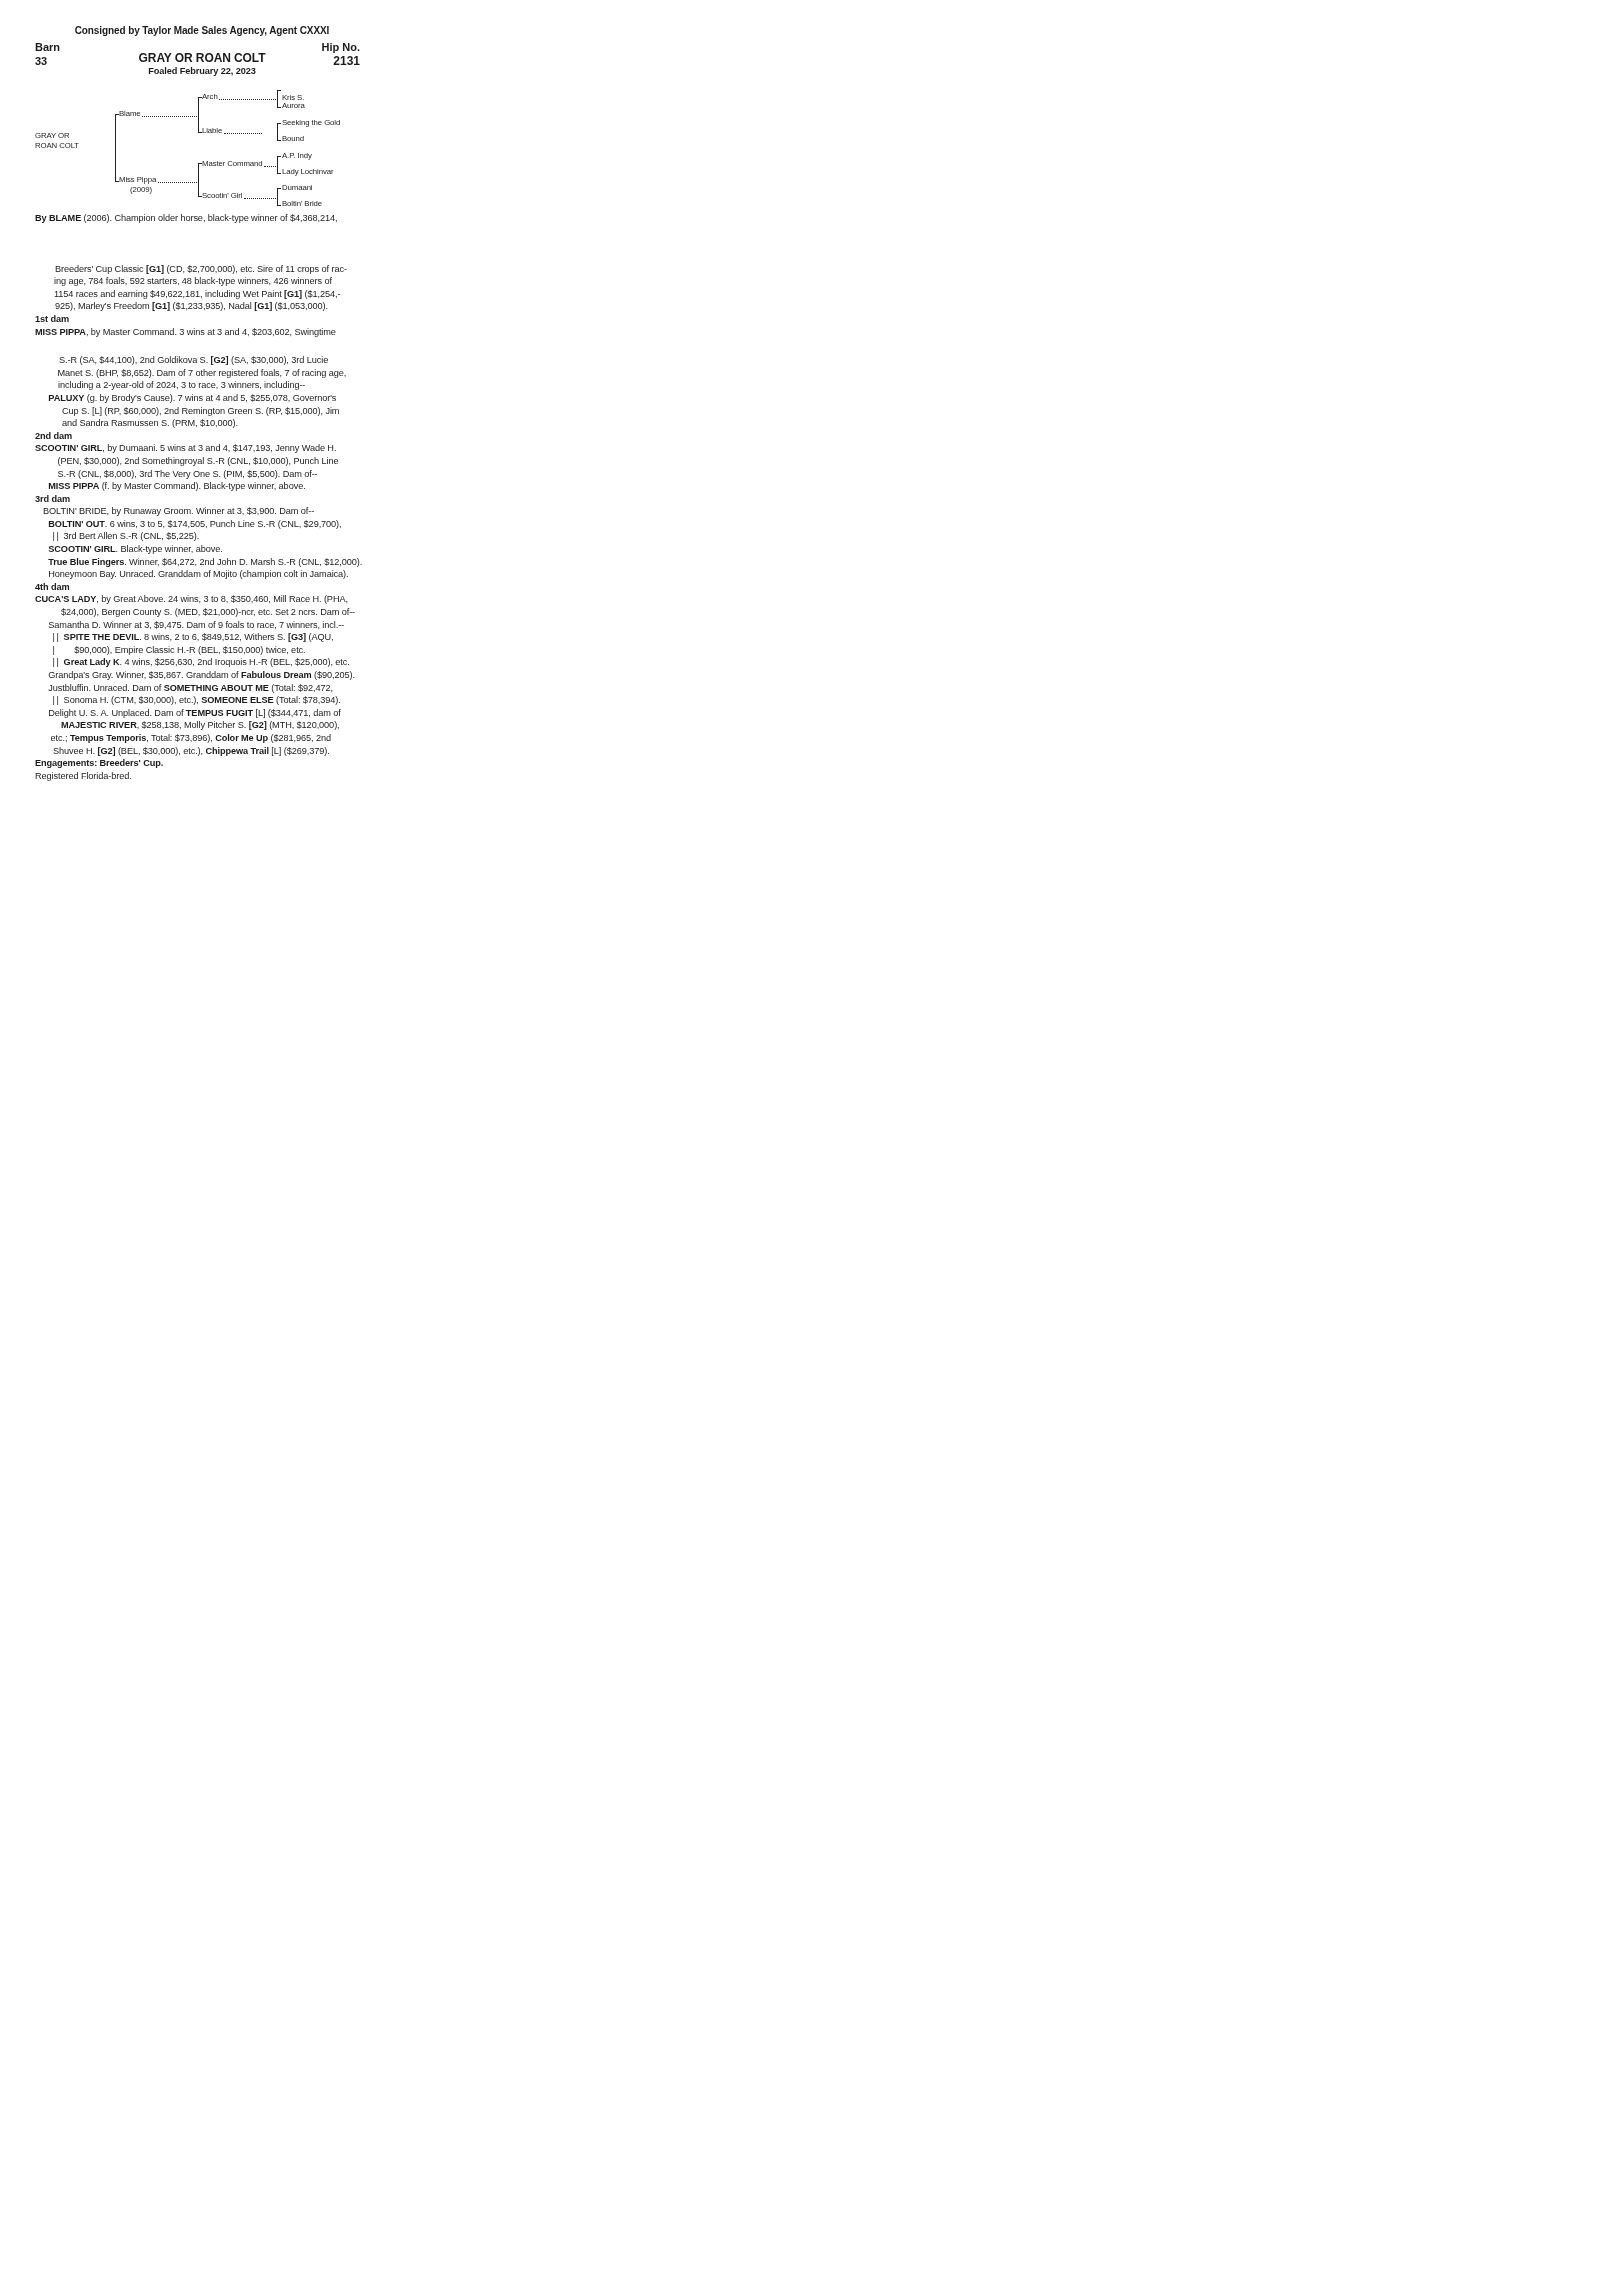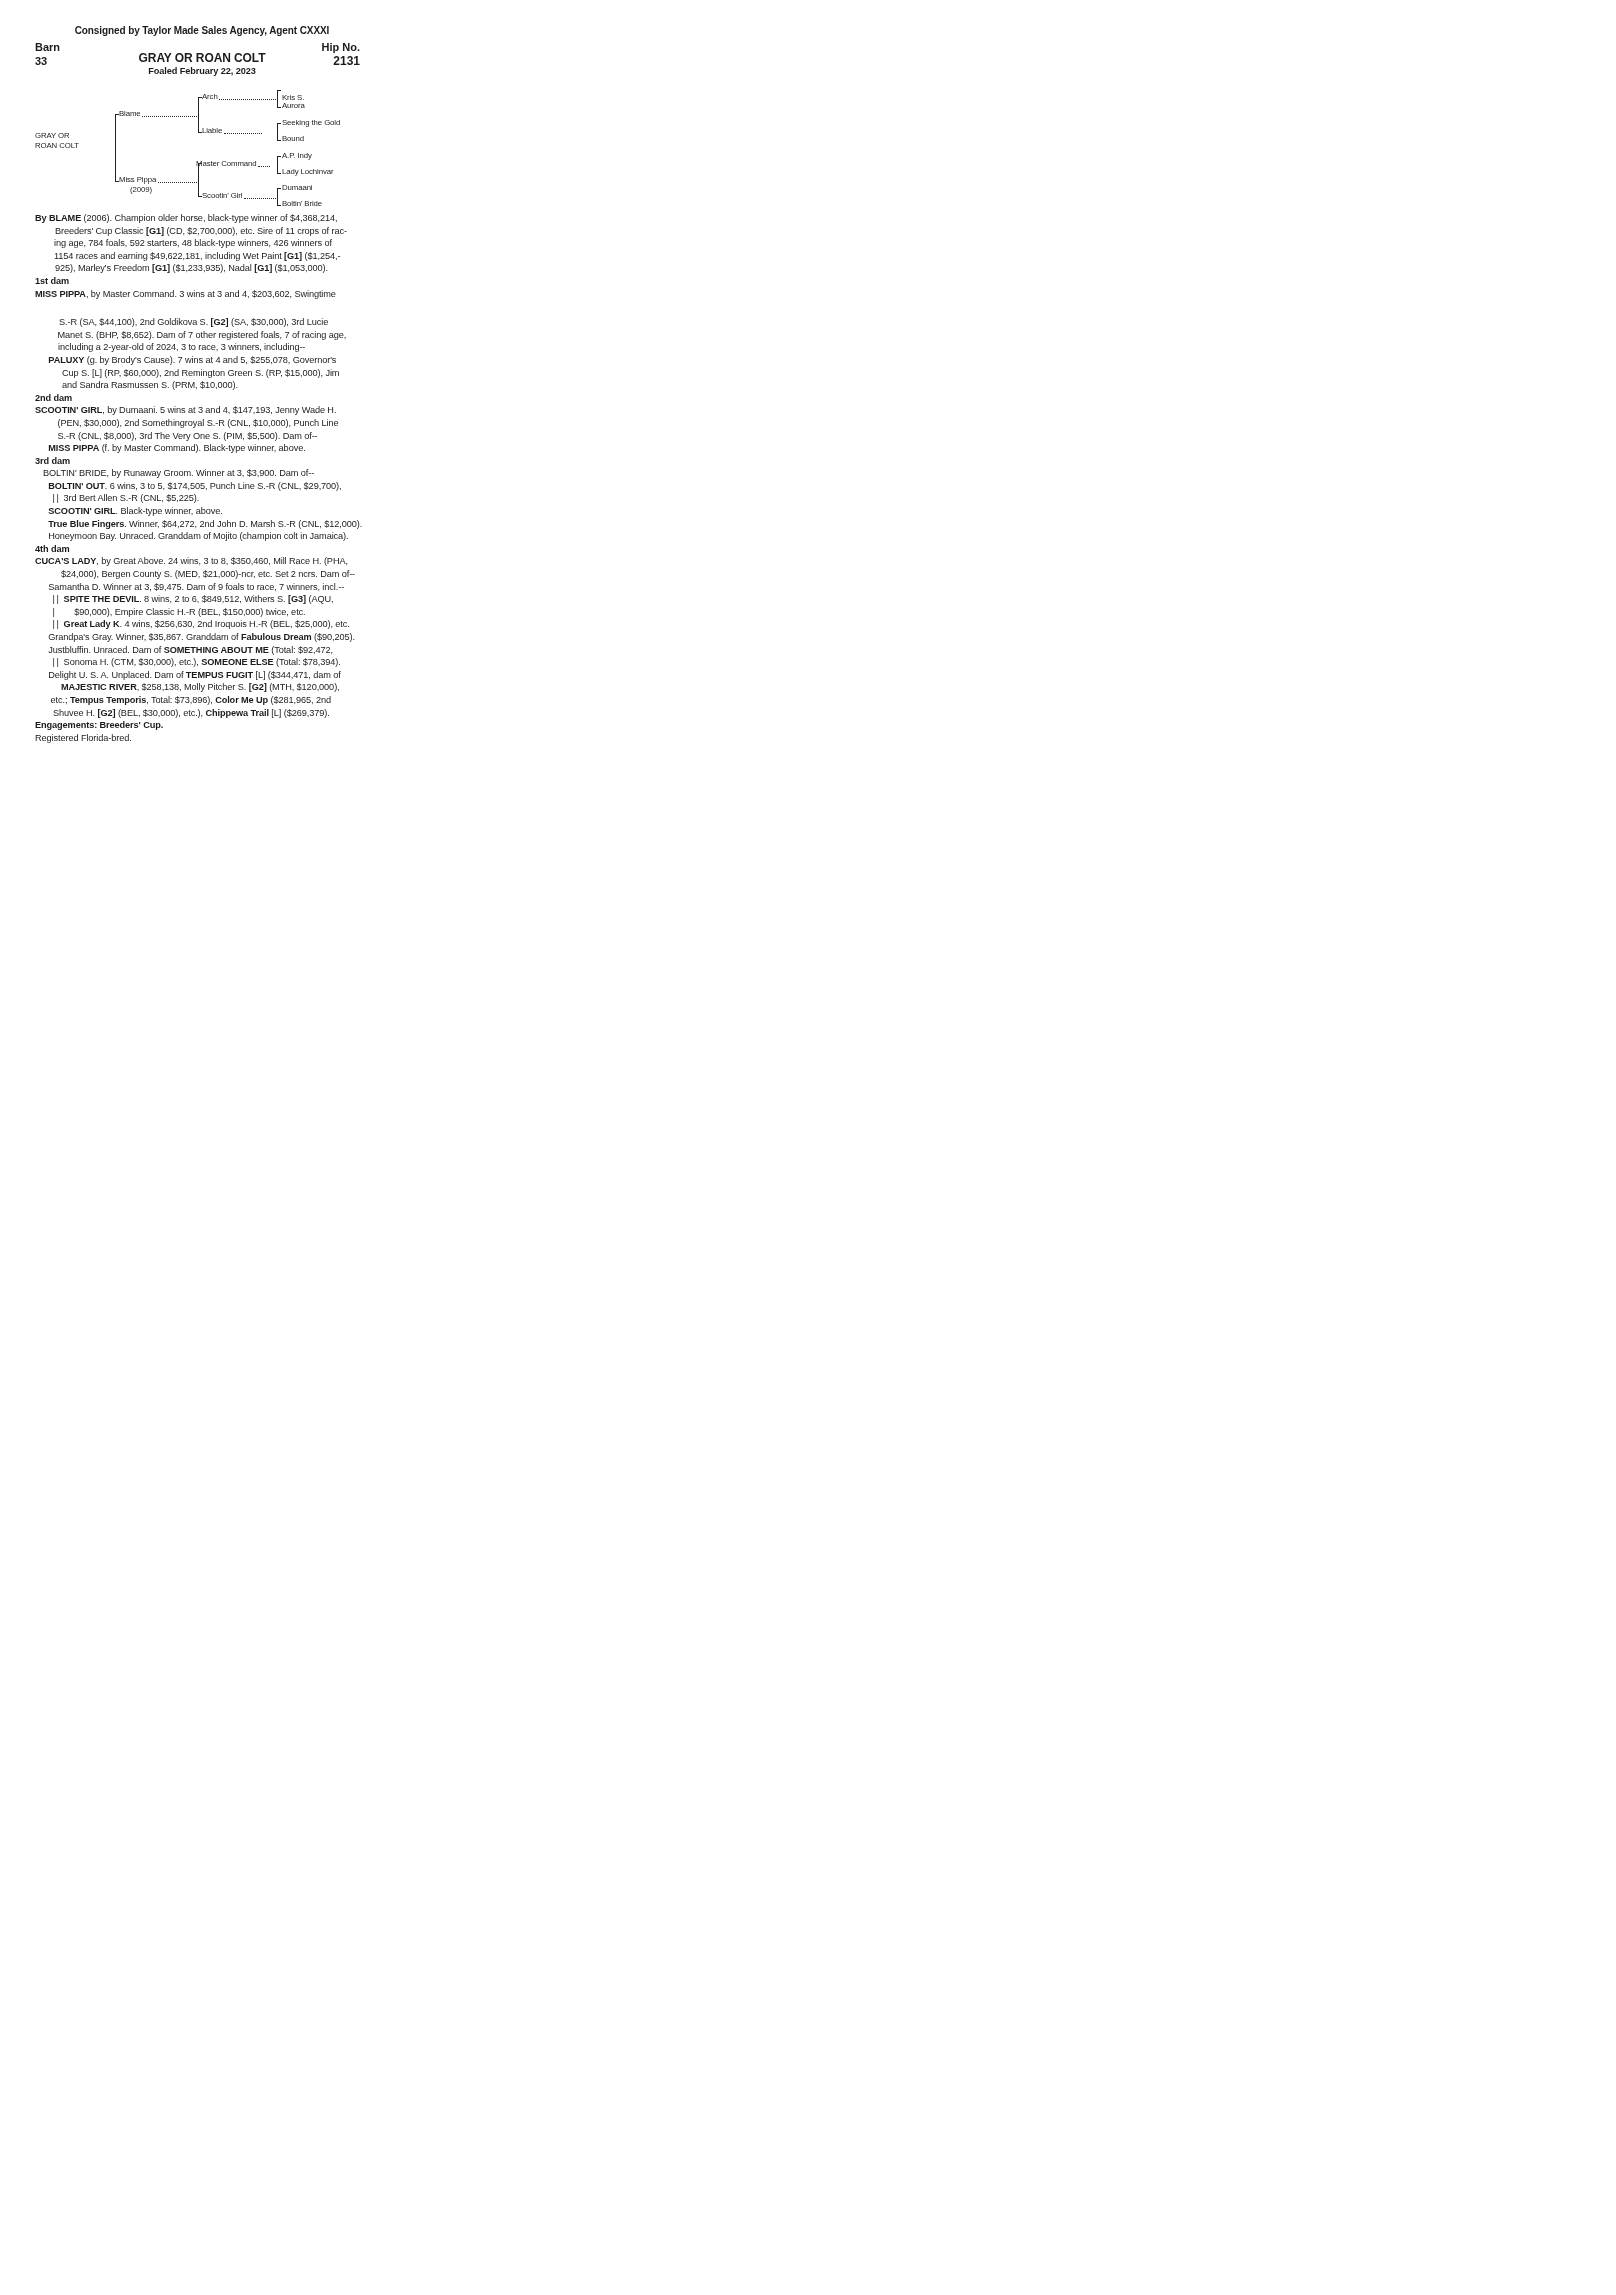--- a/index.html
+++ b/index.html
@@ -87,21 +87,21 @@
     <div class="brk" style="left:198px;top:163px;height:32px;"></div>
 
     <div class="ped-cell" style="left:202px;top:92px;width:74px;">
       <span class="ped-name">Arch</span>
       <span class="ped-leader"></span>
     </div>
     <div class="ped-cell" style="left:202px;top:126px;width:60px;">
       <span class="ped-name">Liable</span>
       <span class="ped-leader"></span>
     </div>
-    <div class="ped-cell" style="left:196px;top:159px;width:74px;">
+    <div class="ped-cell" style="left:202px;top:159px;width:74px;">
       <span class="ped-name">Master Command</span>
       <span class="ped-leader"></span>
     </div>
     <div class="ped-cell" style="left:202px;top:191px;width:74px;">
       <span class="ped-name">Scootin' Girl</span>
       <span class="ped-leader"></span>
     </div>
 
     <div class="brk" style="left:277px;top:90px;height:15.6px;"></div>
     <div class="brk" style="left:277px;top:123px;height:15.6px;"></div>
@@ -113,21 +113,21 @@
     <div class="ped-plain" style="left:282px;top:118px;">Seeking the Gold</div>
     <div class="ped-plain" style="left:282px;top:134px;">Bound</div>
     <div class="ped-plain" style="left:282px;top:151px;">A.P. Indy</div>
     <div class="ped-plain" style="left:282px;top:167px;">Lady Lochinvar</div>
     <div class="ped-plain" style="left:282px;top:183px;">Dumaani</div>
     <div class="ped-plain" style="left:282px;top:199px;">Boltin' Bride</div>
   </div>
 
   <div id="body-text">
       <div class="bl" style="padding-left: 0px;"><span class="b">By BLAME</span><span> (2006). Champion older horse, black-type winner of $4,368,214,</span></div>
-      <div class="bl" style="padding-left: 20px;"><span>Breeders' Cup Classic </span><span class="b">[G1]</span><span> (CD, $2,700,000), etc. Sire of 11 crops of rac-</span></div>
+      <div class="bl" style="padding-left: 20px; margin-top: 38px;"><span>Breeders' Cup Classic </span><span class="b">[G1]</span><span> (CD, $2,700,000), etc. Sire of 11 crops of rac-</span></div>
       <div class="bl" style="padding-left: 19px;"><span>ing age, 784 foals, 592 starters, 48 black-type winners, 426 winners of</span></div>
       <div class="bl" style="padding-left: 19px;"><span>1154 races and earning $49,622,181, including Wet Paint </span><span class="b">[G1]</span><span> ($1,254,-</span></div>
       <div class="bl" style="padding-left: 20px;"><span>925), Marley's Freedom </span><span class="b">[G1]</span><span> ($1,233,935), Nadal </span><span class="b">[G1]</span><span> ($1,053,000).</span></div>
       <div class="bl" style="padding-left: 0px;"><span class="b">1st dam</span></div>
       <div class="bl" style="padding-left: 0px;"><span class="b">MISS PIPPA</span><span>, by Master Command. 3 wins at 3 and 4, $203,602, Swingtime</span></div>
       <div class="bl" style="padding-left: 24px; margin-top: 16px;"><span>S.-R (SA, $44,100), 2nd Goldikova S. </span><span class="b">[G2]</span><span> (SA, $30,000), 3rd Lucie</span></div>
       <div class="bl" style="padding-left: 22.5px;"><span>Manet S. (BHP, $8,652). Dam of 7 other registered foals, 7 of racing age,</span></div>
       <div class="bl" style="padding-left: 23px;"><span>including a 2-year-old of 2024, 3 to race, 3 winners, including--</span></div>
       <div class="bl" style="padding-left: 13.3px;"><span class="b">PALUXY</span><span> (g. by Brody's Cause). 7 wins at 4 and 5, $255,078, Governor's</span></div>
       <div class="bl" style="padding-left: 27px;"><span>Cup S. [L] (RP, $60,000), 2nd Remington Green S. (RP, $15,000), Jim</span></div>

